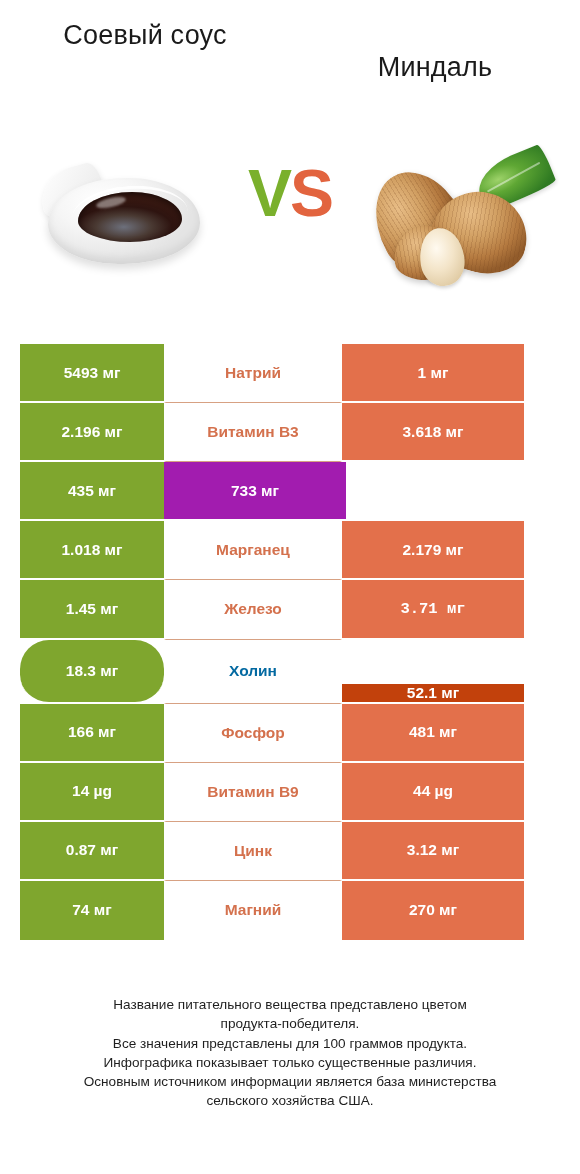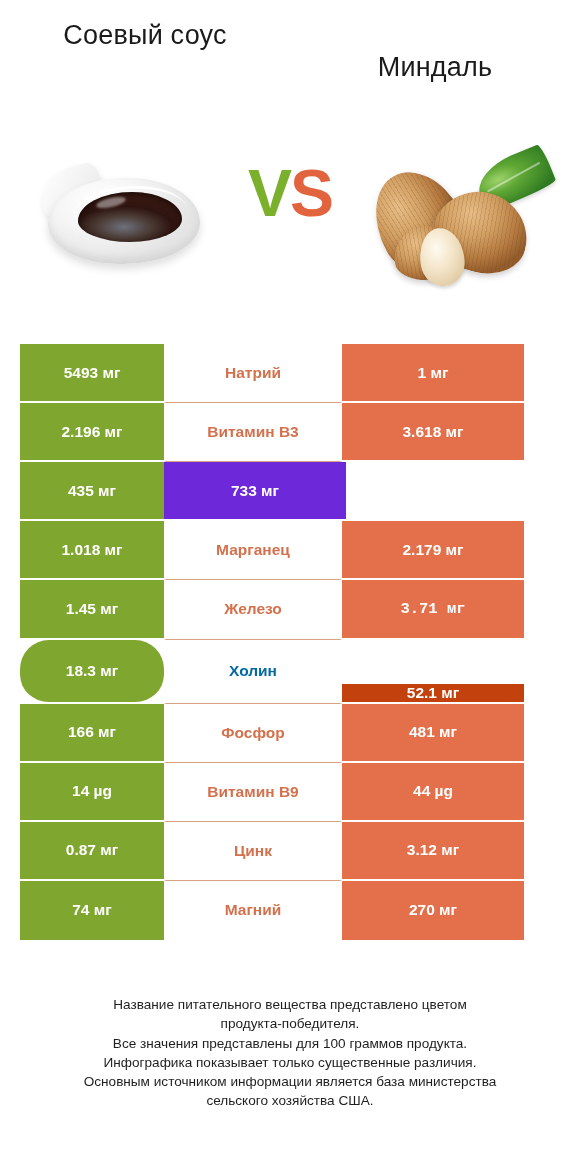--- a/index.html
+++ b/index.html
@@ -178,21 +178,21 @@
         <div class="cell mid" style="color: rgb(212, 113, 77);">Натрий</div>
         <div class="cell right" style="background: rgb(227, 112, 75);">1 мг</div>
       </div>
       <div class="row">
         <div class="cell left" style="background: rgb(127, 166, 46);">2.196 мг</div>
         <div class="cell mid" style="color: rgb(212, 113, 77);">Витамин B3</div>
         <div class="cell right" style="background: rgb(227, 112, 75);">3.618 мг</div>
       </div>
       <div class="row">
         <div class="cell left" style="background: rgb(127, 166, 46);">435 мг</div>
-        <div class="cell right" style="background: #6d28d9;">733 мг</div>
+        <div class="cell right" style="background: #a21caf;">733 мг</div>
       </div>
       <div class="row">
         <div class="cell left" style="background: rgb(127, 166, 46);">1.018 мг</div>
         <div class="cell mid" style="color: rgb(212, 113, 77);">Марганец</div>
         <div class="cell right" style="background: rgb(227, 112, 75);">2.179 мг</div>
       </div>
       <div class="row">
         <div class="cell left" style="background: rgb(127, 166, 46);">1.45 мг</div>
         <div class="cell mid" style="color: rgb(212, 113, 77);">Железо</div>
         <div class="cell right" style="background: rgb(227, 112, 75); font-family: Liberation Mono, monospace;">3.71 мг</div>

